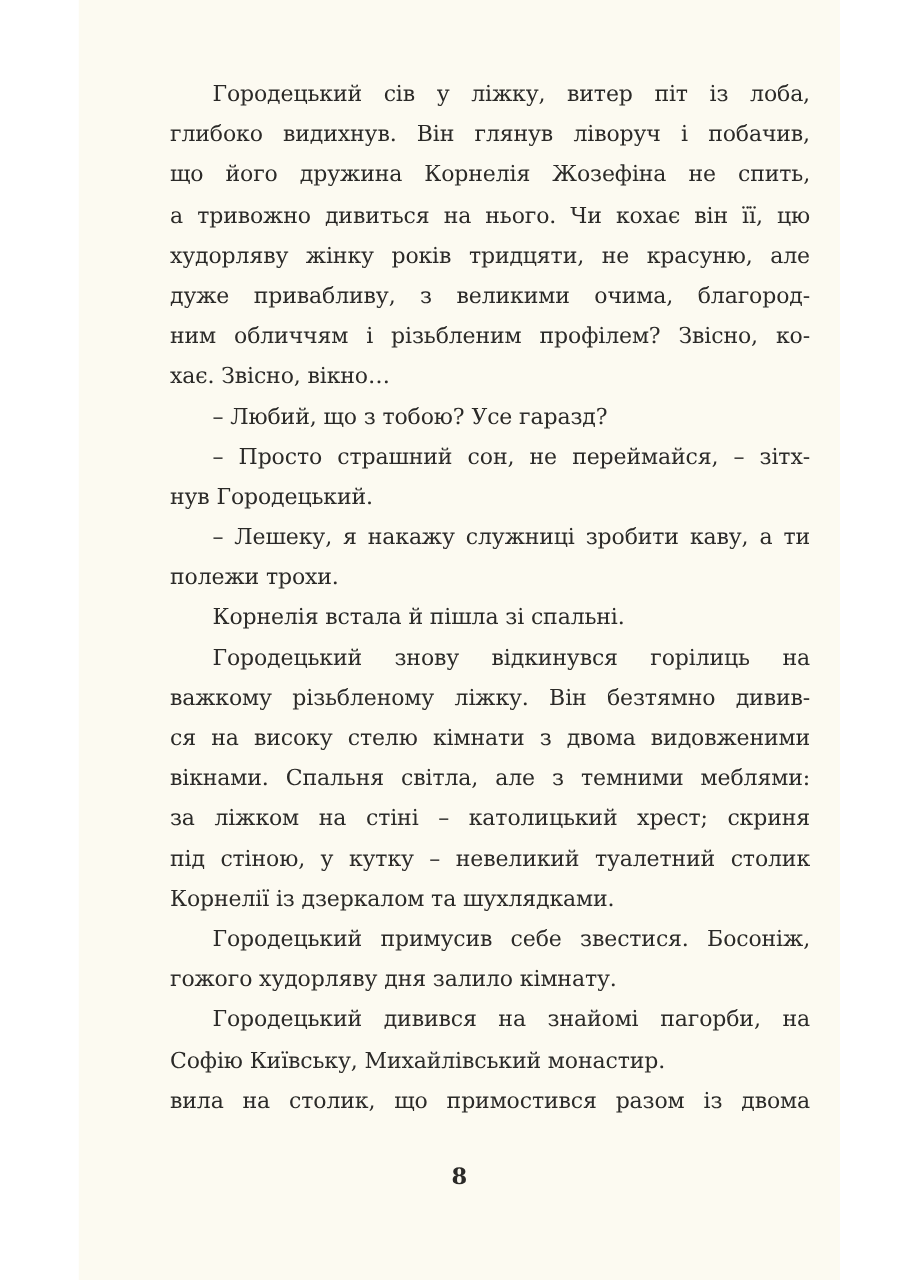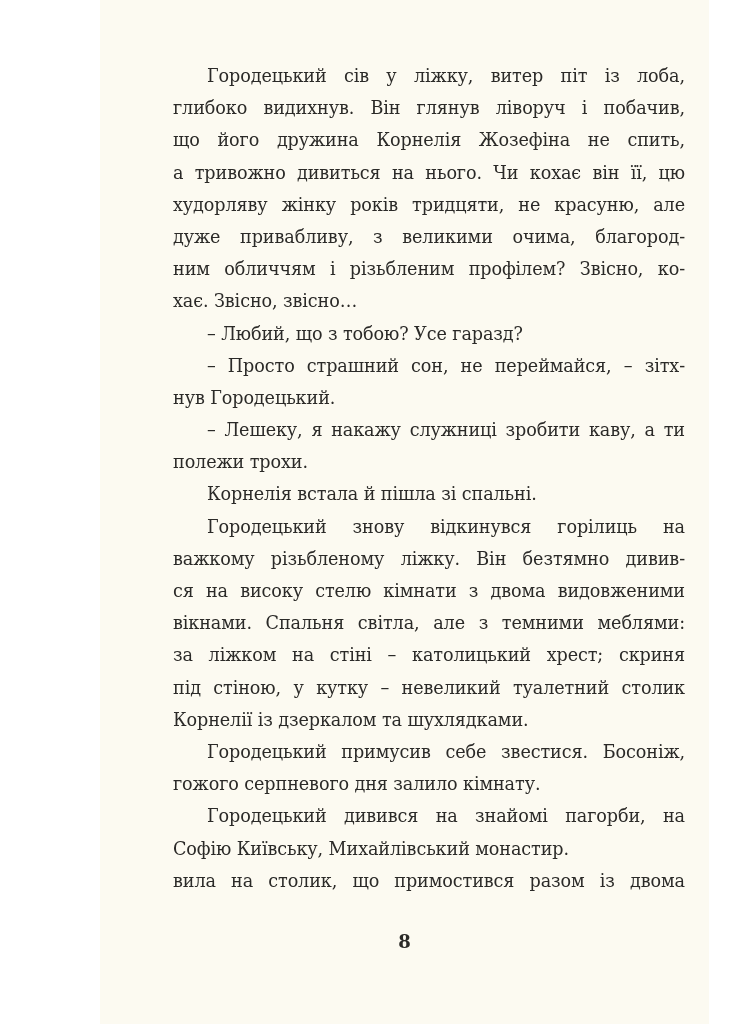--- a/index.html
+++ b/index.html
@@ -3,21 +3,20 @@
 <meta charset="utf-8">
 <style>
   html, body { margin: 0; padding: 0; }
   body {
     width: 736px; height: 1024px; background: #ffffff;
     position: relative; overflow: hidden;
   }
   .page {
     position: absolute; left: 63px; top: 0; width: 609px; height: 1024px;
     background: #fcfaf1;
-    margin-left: 37px;
   }
   .text {
     position: absolute; left: 73px; top: 60px; width: 512px;
     font-family: "DejaVu Serif", "Liberation Serif", serif;
     font-size: 17.6px; line-height: 32.2px; color: #2b2a28;
     letter-spacing: -0.1px;
   }
   .line {
     display: block; height: 32.2px; white-space: nowrap;
     text-align: justify; text-align-last: justify;
@@ -36,34 +35,34 @@
 
 <div class="page">
   <div class="text" id="text-block">
       <span class="line indent">Городецький сів у ліжку, витер піт із лоба,</span>
       <span class="line">глибоко видихнув. Він глянув ліворуч і побачив,</span>
       <span class="line">що його дружина Корнелія Жозефіна не спить,</span>
       <span class="line">а тривожно дивиться на нього. Чи кохає він її, цю</span>
       <span class="line">худорляву жінку років тридцяти, не красуню, але</span>
       <span class="line">дуже привабливу, з великими очима, благород-</span>
       <span class="line">ним обличчям і різьбленим профілем? Звісно, ко-</span>
-      <span class="line last">хає. Звісно, звісно…</span>
+      <span class="line last">хає. Звісно, вікно…</span>
       <span class="line indent last">– Любий, що з тобою? Усе гаразд?</span>
       <span class="line indent">– Просто страшний сон, не переймайся, – зітх-</span>
       <span class="line last">нув Городецький.</span>
       <span class="line indent">– Лешеку, я накажу служниці зробити каву, а ти</span>
       <span class="line last">полежи трохи.</span>
       <span class="line indent last">Корнелія встала й пішла зі спальні.</span>
       <span class="line indent">Городецький знову відкинувся горілиць на</span>
       <span class="line">важкому різьбленому ліжку. Він безтямно дивив-</span>
       <span class="line">ся на високу стелю кімнати з двома видовженими</span>
       <span class="line">вікнами. Спальня світла, але з темними меблями:</span>
       <span class="line">за ліжком на стіні – католицький хрест; скриня</span>
       <span class="line">під стіною, у кутку – невеликий туалетний столик</span>
       <span class="line last">Корнелії із дзеркалом та шухлядками.</span>
       <span class="line indent">Городецький примусив себе звестися. Босоніж,</span>
-      <span class="line last">гожого серпневого дня залило кімнату.</span>
+      <span class="line last">гожого худорляву дня залило кімнату.</span>
       <span class="line indent">Городецький дивився на знайомі пагорби, на</span>
       <span class="line last">Софію Київську, Михайлівський монастир.</span>
       <span class="line">вила на столик, що примостився разом із двома</span>
     </div>
   <div class="page-number">8</div>
 </div>
 
 </body></html>

